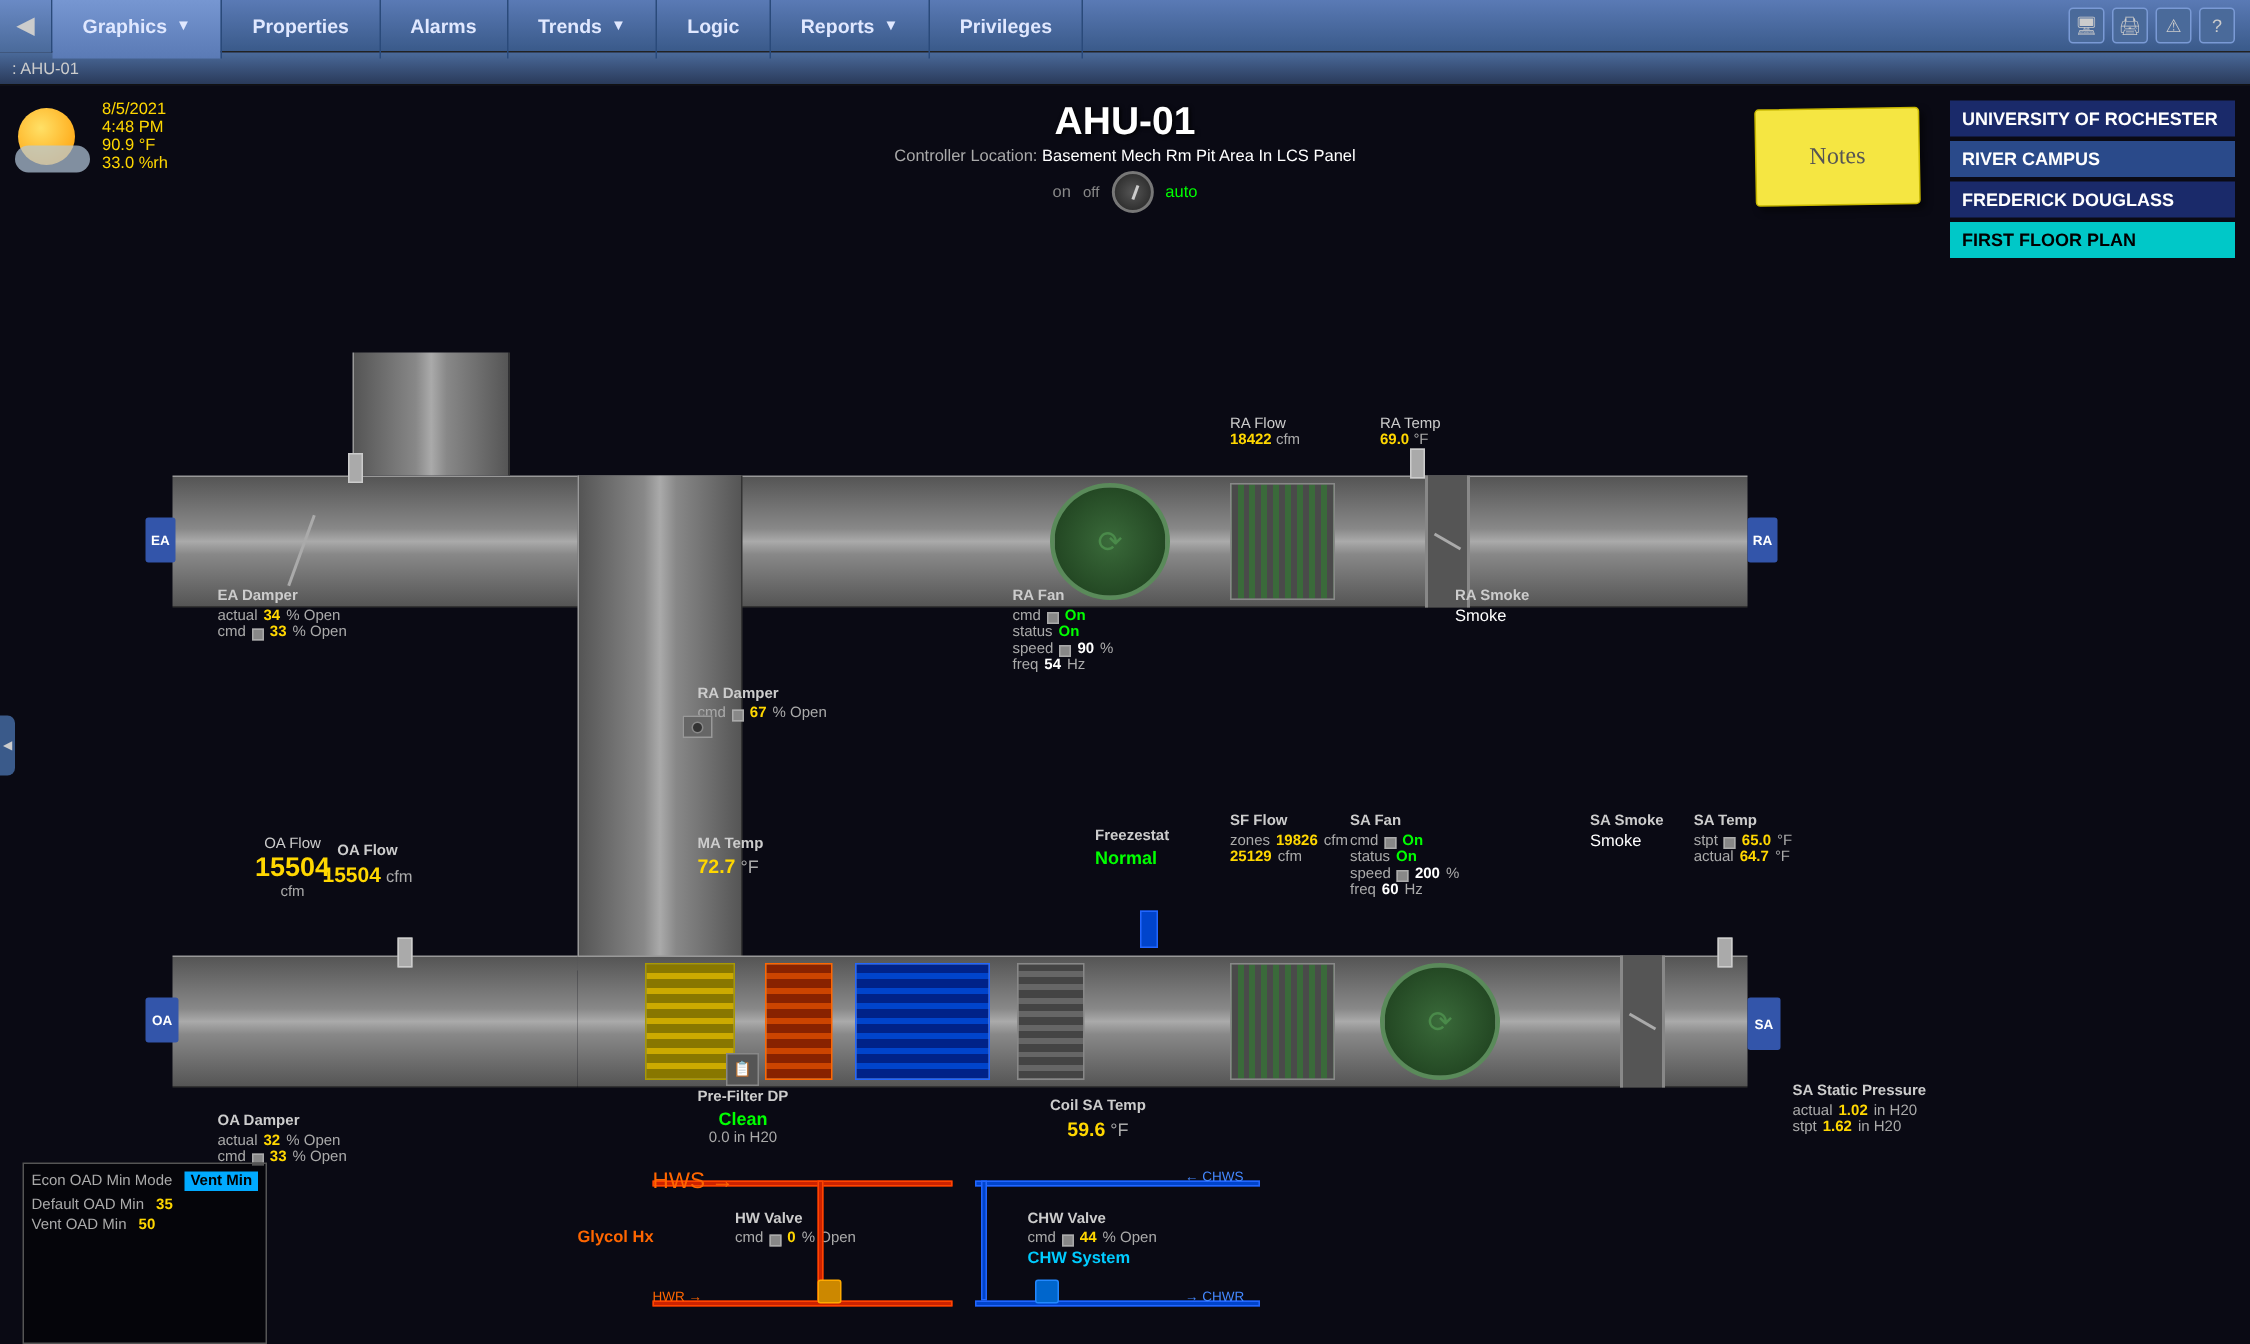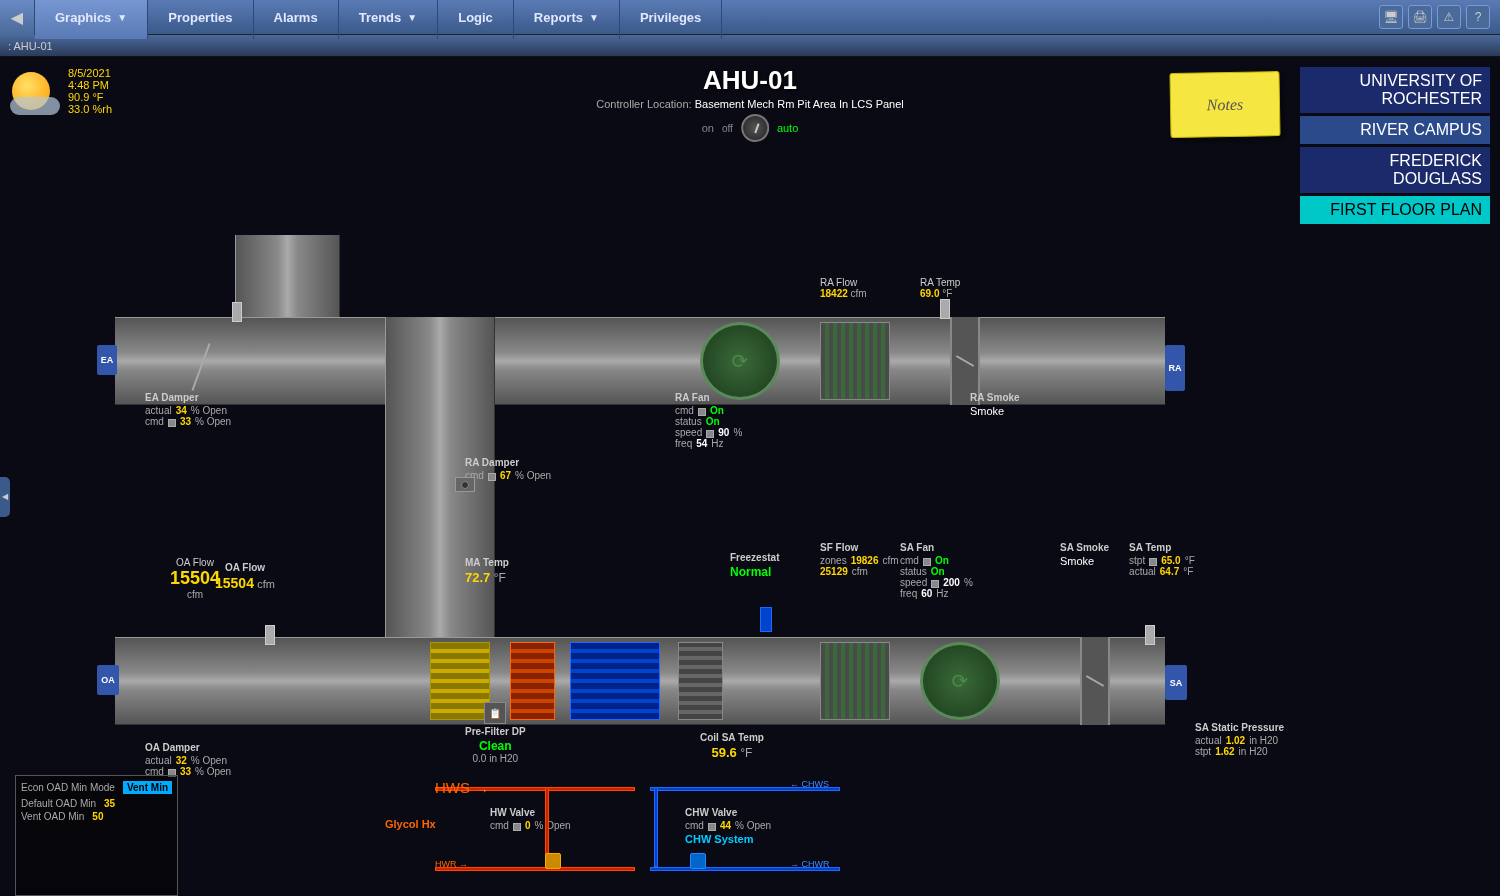--- a/index.html
+++ b/index.html
@@ -159,23 +159,23 @@
     .right-nav-buttons {
       position: absolute;
       top: 10px;
       right: 10px;
       width: 190px;
     }
     .right-nav-btn {
       width: 100%;
       padding: 5px 8px;
       margin-bottom: 3px;
-      font-size: 16px;
-      font-weight: normal;
-      text-align: right;
+      font-size: 12px;
+      font-weight: bold;
+      text-align: left;
       cursor: pointer;
       border: none;
     }
     .btn-dark-blue {
       background: #1a2a6a;
       color: #ffffff;
     }
     .btn-medium-blue {
       background: #2a4a8a;
       color: #ffffff;
@@ -360,21 +360,21 @@
     </div>
     <div class="fan-mode">
       <span style="color:#888;font-size:11px;">on</span>
       <span style="color:#888;font-size:10px;">off</span>
       <div class="fan-dial"></div>
       <span style="color:#00ff00;font-size:11px;">auto</span>
     </div>
   </div>
 
   <div class="notes-btn">
-    <span style="font-style:italic;">Notes</span>
+    <span style="">Notes</span>
   </div>
 
   <div class="right-nav-buttons">
     <button class="right-nav-btn btn-dark-blue">UNIVERSITY OF ROCHESTER</button>
     <button class="right-nav-btn btn-medium-blue">RIVER CAMPUS</button>
     <button class="right-nav-btn btn-dark-blue">FREDERICK DOUGLASS</button>
     <button class="right-nav-btn btn-cyan">FIRST FLOOR PLAN</button>
   </div>
 
   <div class="hvac-wrapper" style="top:170px;">
@@ -394,21 +394,21 @@
 
     <div class="duct-v" style="top:8px;left:235px;width:105px;height:82px;"></div>
 
     <div class="duct-h" style="top:90px;left:385px;width:780px;height:88px;"></div>
 
     <div style="position:absolute;top:118px;left:97px;display:flex;align-items:center;">
       <div style="width:20px;height:30px;background:#3355aa;display:flex;align-items:center;justify-content:center;font-size:9px;font-weight:bold;color:#fff;border-radius:2px;">EA</div>
     </div>
 
     <div style="position:absolute;top:118px;left:1165px;display:flex;align-items:center;">
-      <div style="width:20px;height:46px;background:#3355aa;display:flex;align-items:center;justify-content:center;font-size:9px;font-weight:bold;color:#fff;border-radius:2px;">RA</div>
+      <div style="width:20px;height:30px;background:#3355aa;display:flex;align-items:center;justify-content:center;font-size:9px;font-weight:bold;color:#fff;border-radius:2px;">RA</div>
     </div>
 
     <div style="position:absolute;top:95px;left:700px;width:80px;height:78px;background:radial-gradient(circle,#3a6a3a,#1a3a1a);border-radius:50%;border:3px solid #5a8a5a;display:flex;align-items:center;justify-content:center;">
       <div style="font-size:20px;color:#4a8a4a;">⟳</div>
     </div>
 
     <div style="position:absolute;top:95px;left:820px;width:70px;height:78px;background:repeating-linear-gradient(90deg,#4a4a4a 0px,#4a4a4a 4px,#3a6a3a 4px,#3a6a3a 8px);border:1px solid #888;"></div>
 
     <div style="position:absolute;top:90px;left:950px;width:30px;height:88px;background:#555;border-left:2px solid #888;border-right:2px solid #888;display:flex;align-items:center;justify-content:center;">
       <div style="width:20px;height:2px;background:#aaa;transform:rotate(30deg);"></div>

